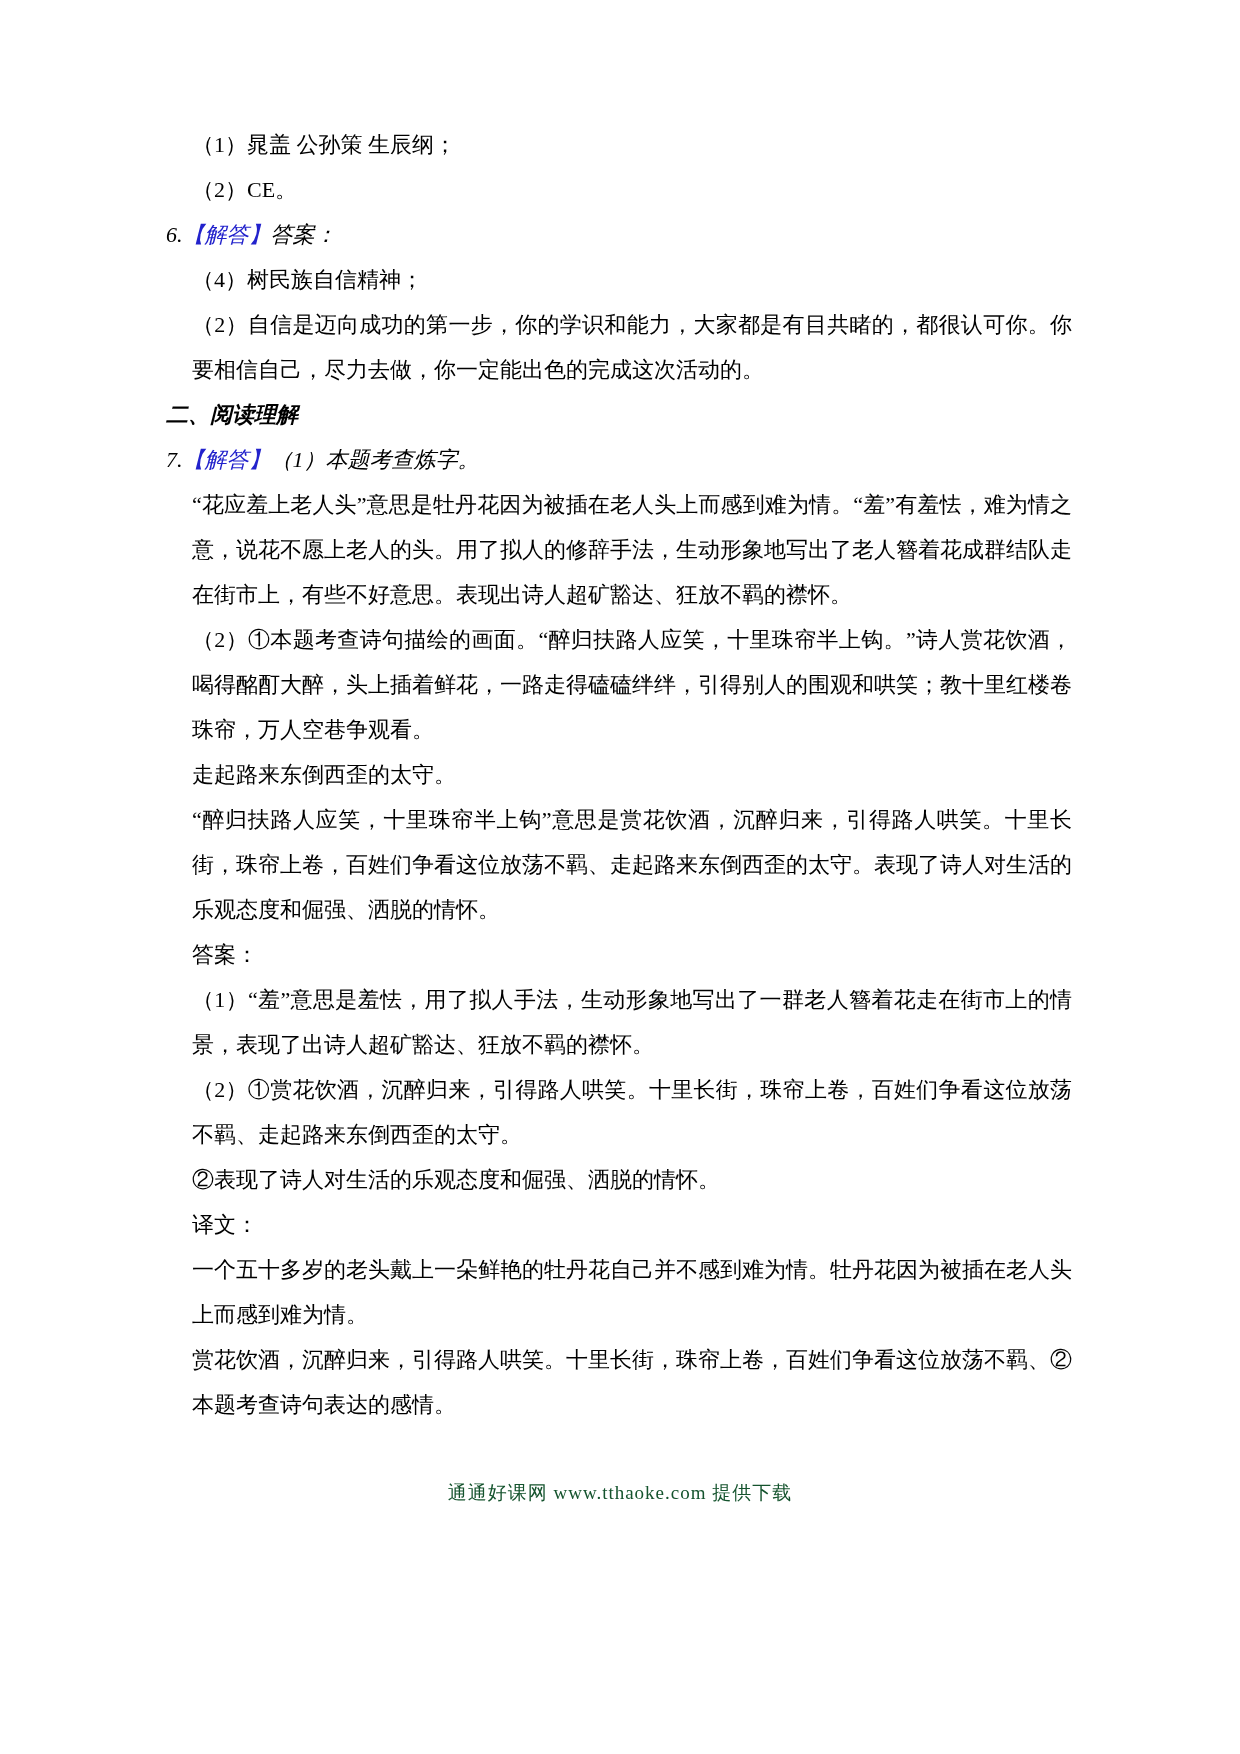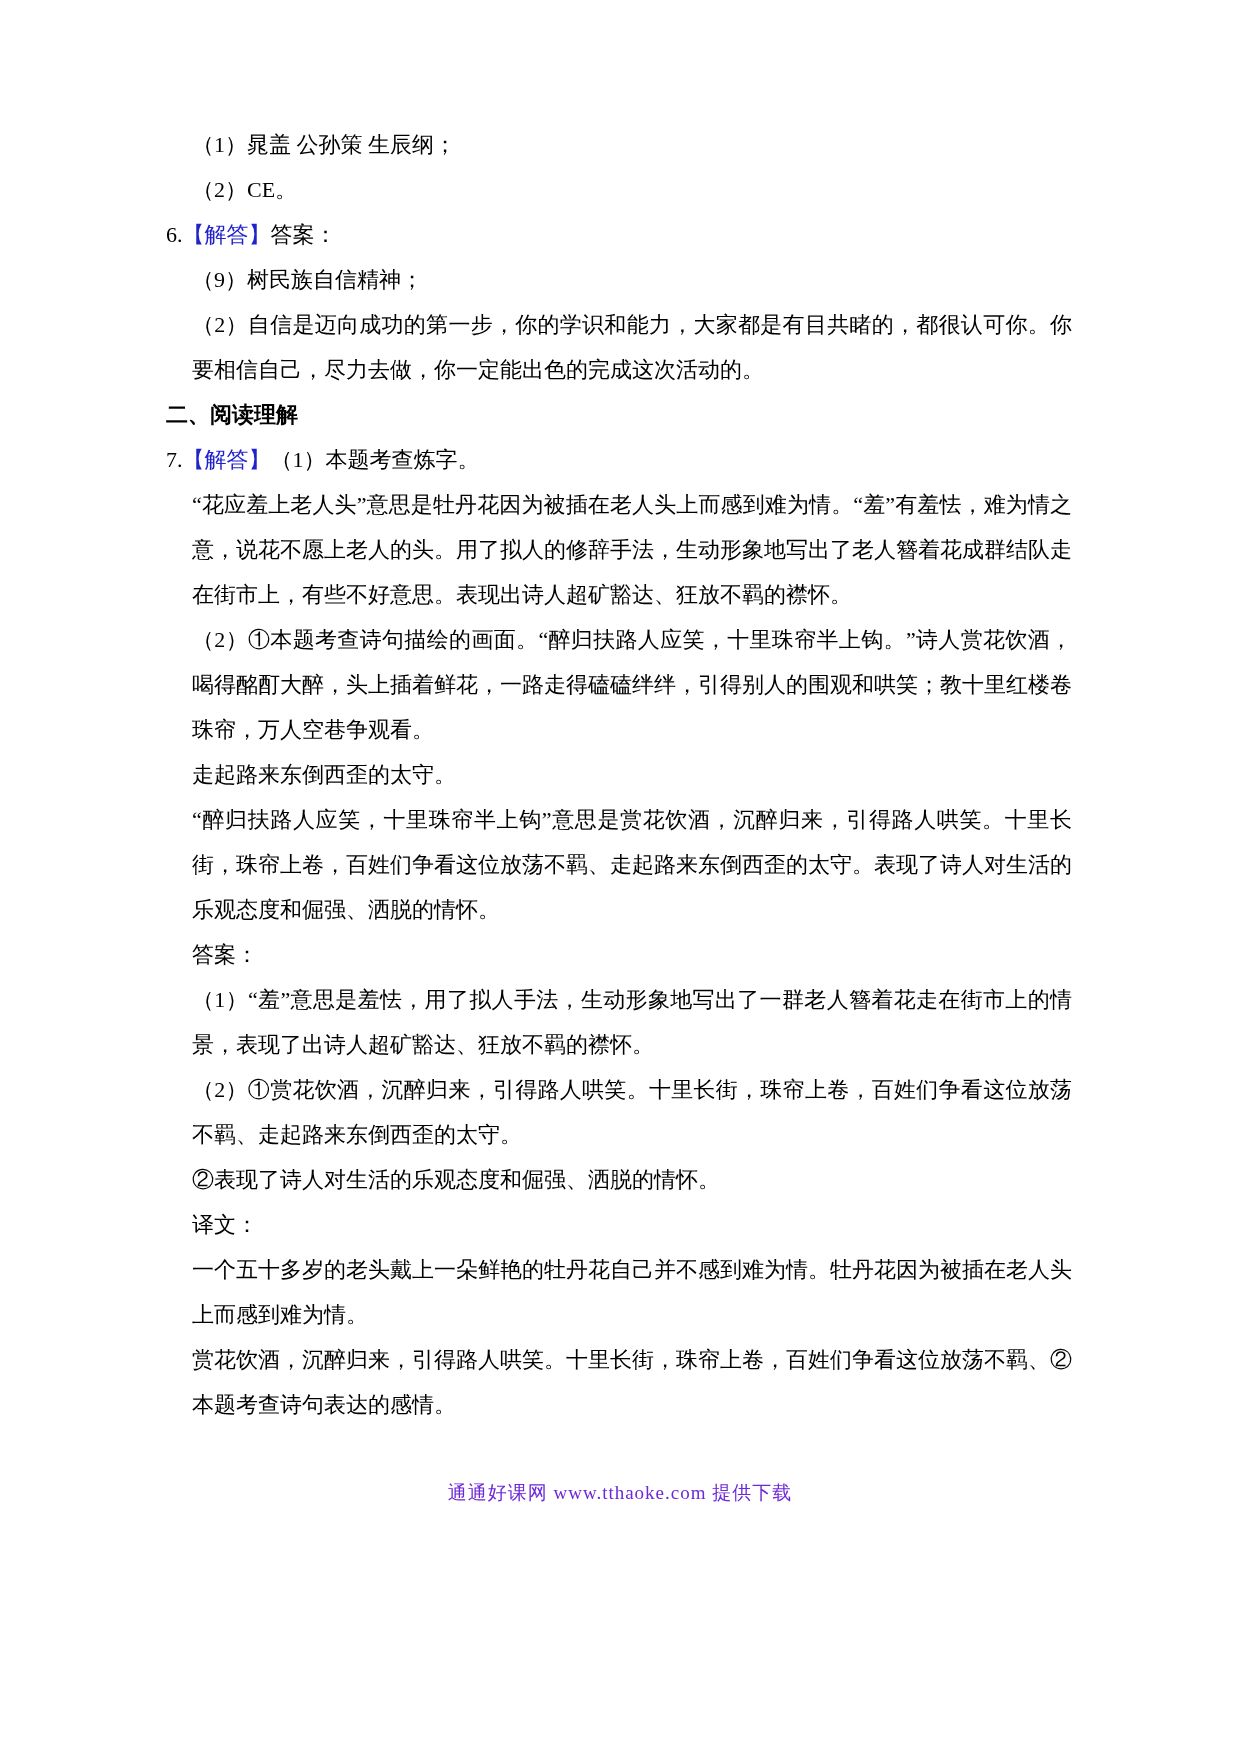--- a/index.html
+++ b/index.html
@@ -18,47 +18,47 @@
     left: 192px;
     top: 122px;
     width: 880px;
   }
   .para {
     font-size: 22px;
     line-height: 45px;
     text-align: justify;
     word-break: break-all;
   }
-  .para.hang { text-indent: -26px; }
+  .para.hang { text-indent: -26px; font-style: italic; }
   .section-title { font-weight: bold; }
   .marker { color: #2222cc; }
   .footer {
     position: absolute;
     left: 0;
     top: 1480px;
     width: 100%;
     text-align: center;
     font-size: 19px;
-    color: #6d28d9;
+    color: #14532d;
     letter-spacing: 1px;
   }
 </style>
 </head>
 <body>
 
 <div class="page">
   <div class="content">
 
     <div class="para"><span>（1）晁盖 公孙策 生辰纲；</span></div>
 
     <div class="para"><span>（2）CE。</span></div>
 
     <div class="para hang"><span>6.</span><span class="marker" style="color: rgb(34, 34, 204);">【解答】</span><span>答案：</span></div>
 
-    <div class="para"><span>（9）树民族自信精神；</span></div>
+    <div class="para"><span>（4）树民族自信精神；</span></div>
 
     <div class="para"><span>（2）自信是迈向成功的第一步，你的学识和能力，大家都是有目共睹的，都很认可你。你要相信自己，尽力去做，你一定能出色的完成这次活动的。</span></div>
 
 
     <div class="para hang section-title">二、阅读理解</div>
 
     <div class="para hang"><span>7.</span><span class="marker" style="color: rgb(34, 34, 204);">【解答】</span><span>（1）本题考查炼字。</span></div>
 
     <div class="para"><span>“花应羞上老人头”意思是牡丹花因为被插在老人头上而感到难为情。“羞”有羞怯，难为情之意，说花不愿上老人的头。用了拟人的修辞手法，生动形象地写出了老人簪着花成群结队走在街市上，有些不好意思。表现出诗人超矿豁达、狂放不羁的襟怀。</span></div>
 

